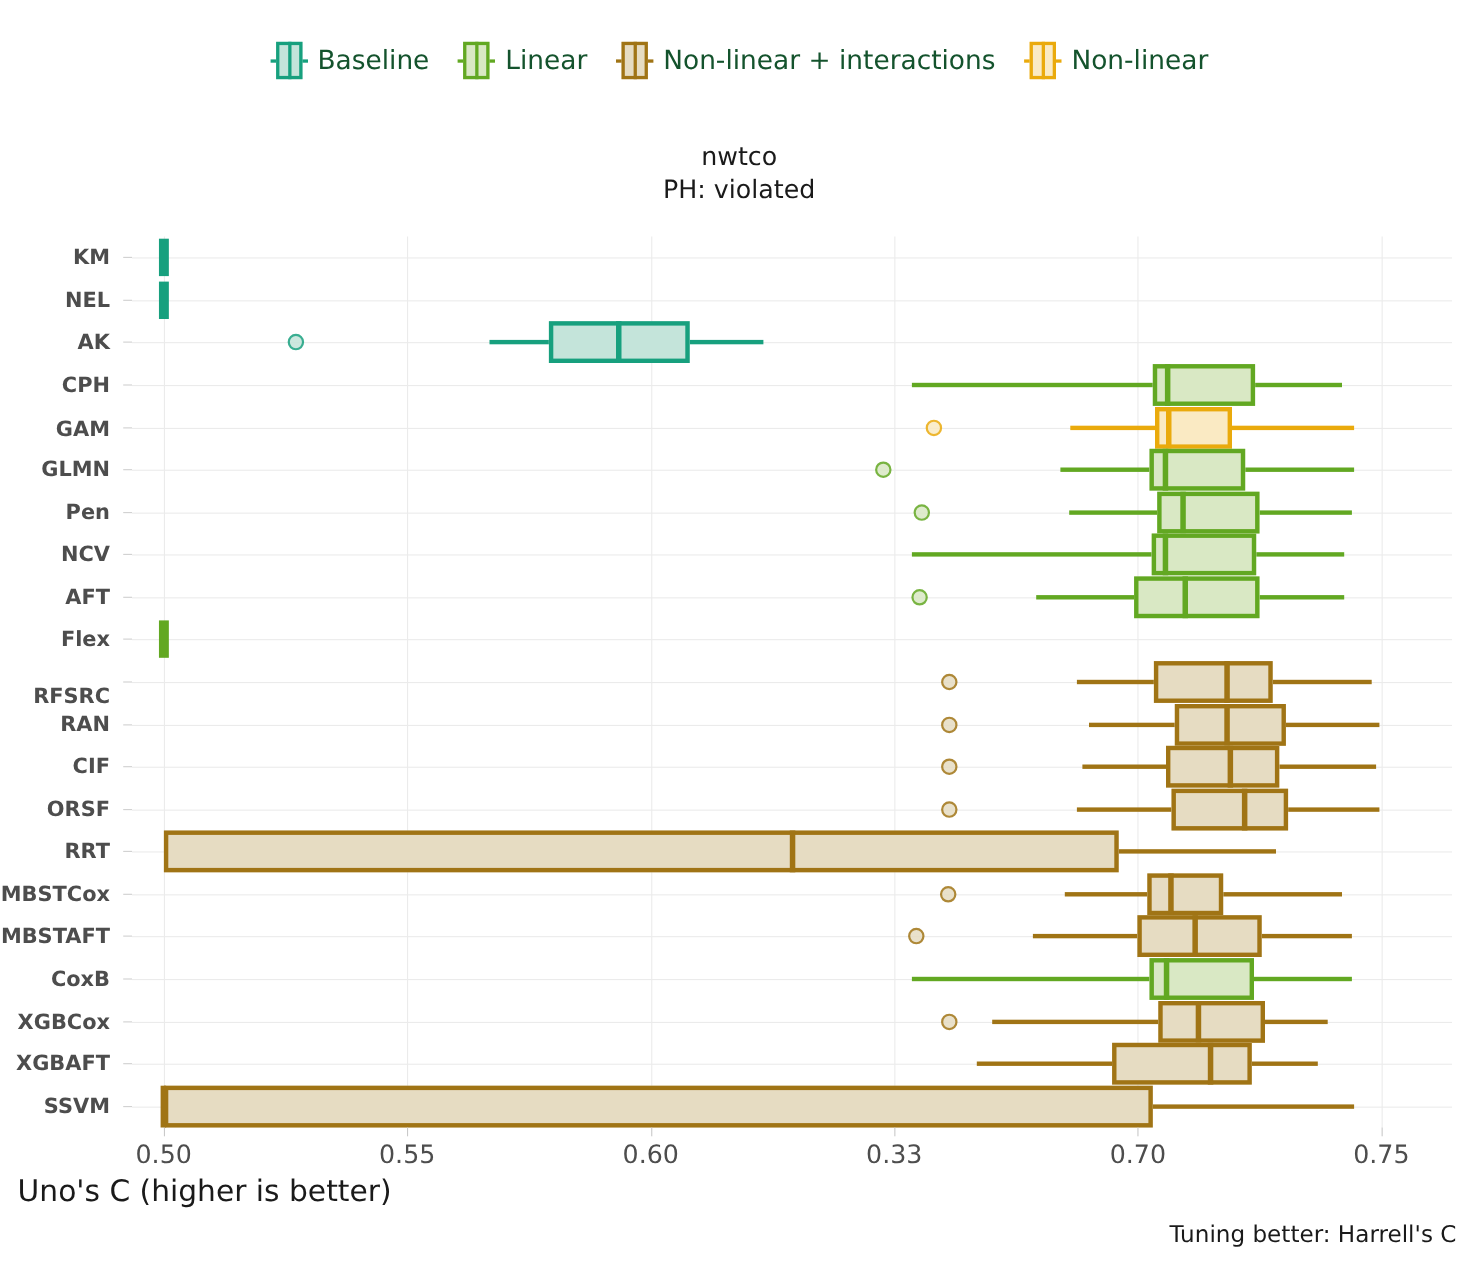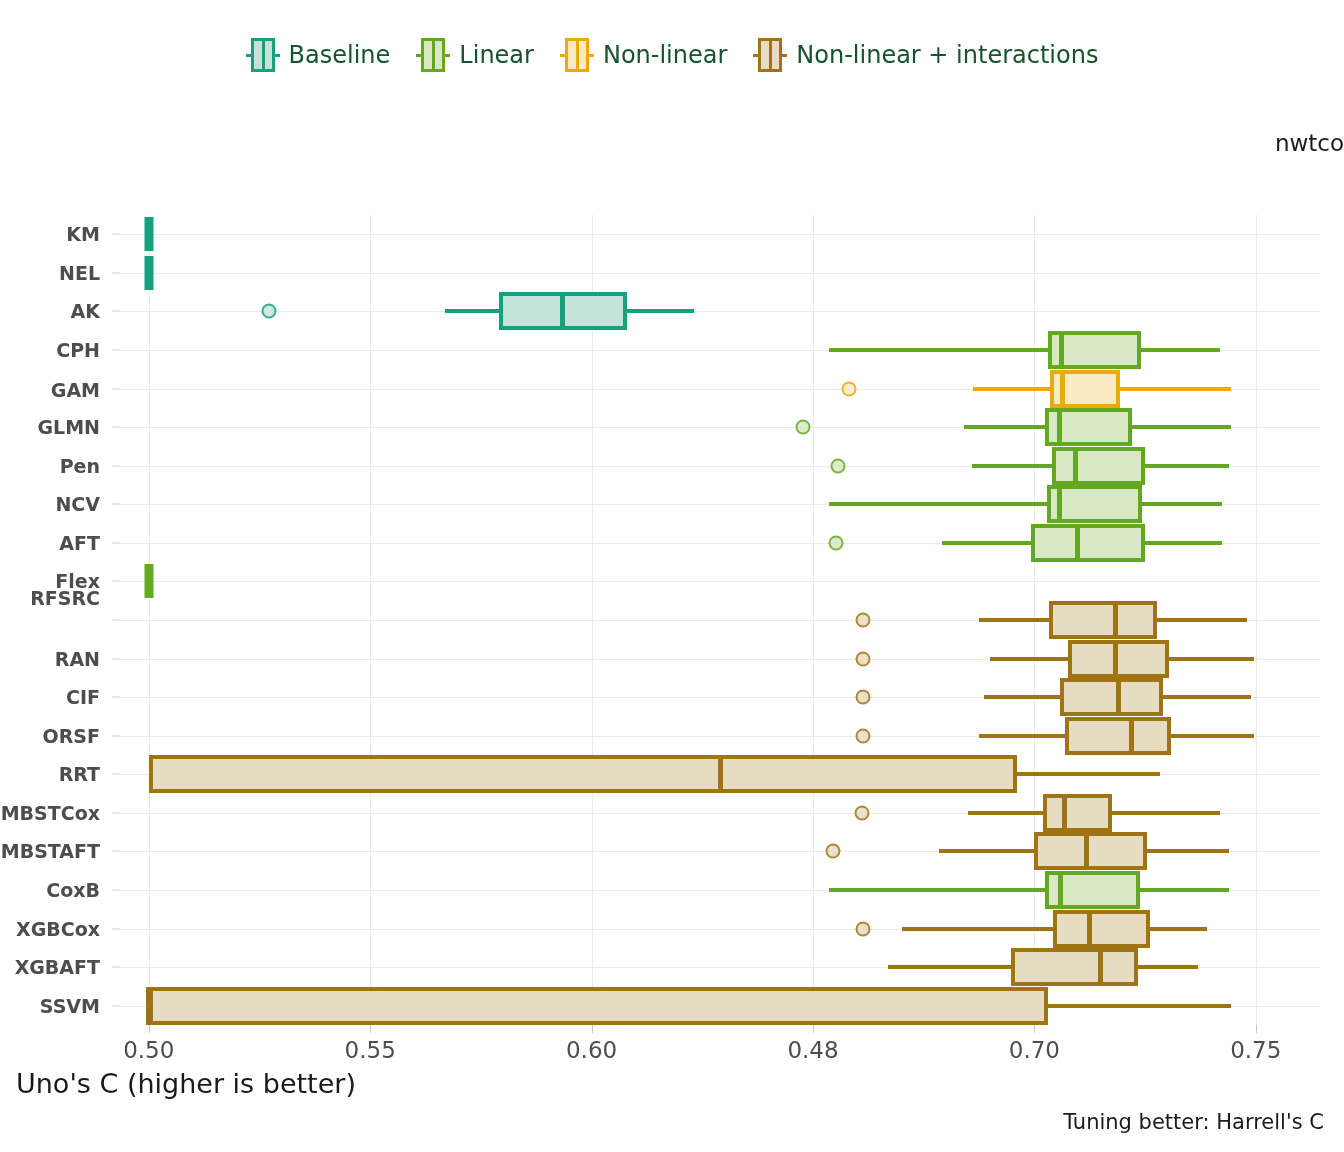--- a/index.html
+++ b/index.html
@@ -14,21 +14,21 @@
   .legend-key .kbox{position:absolute;left:5px;top:2px;width:24px;height:34px;
           border-style:solid;border-width:3px;box-sizing:border-box;}
   .legend-key .kmed{position:absolute;top:2px;left:16px;width:3px;height:34px;}
   .legend-key .kw-l{position:absolute;top:18px;left:0px;width:6px;height:3px;}
   .legend-key .kw-r{position:absolute;top:18px;right:0px;width:6px;height:3px;}
   .legend-label{font-size:24px;color:#14532d;white-space:nowrap;}
 
   
   .title-block{position:absolute;left:0;top:128px;width:1344px;text-align:center;
                line-height:1.32;font-size:23px;color:#1a1a1a;}
-  .title-block div{display:block;text-align:right;}
+  .title-block div{display:block;}
 
   
   .panel{position:absolute;left:120px;top:215px;width:1200px;height:810px;
          background:#ffffff;border:none;}
   .panel-bg{position:absolute;inset:0;background:#ffffff;}
   .gridline-x{position:absolute;top:0;bottom:0;width:1px;background:#ebebeb;}
   .gridline-y{position:absolute;left:0;right:0;height:1px;background:#ebebeb;}
 
   
   .ylabels{position:absolute;left:0;top:215px;width:112px;height:810px;font-weight:bold;}
@@ -74,54 +74,55 @@
         <span class="legend-key">
           <span class="kw-l" style="background:#62a822"></span>
           <span class="kw-r" style="background:#62a822"></span>
           <span class="kbox" style="border-color:#62a822;background:#d9e8c4"></span>
           <span class="kmed" style="background:#62a822"></span>
         </span>
         <span class="legend-label">Linear</span>
       </div>
       <div class="legend-item">
         <span class="legend-key">
+          <span class="kw-l" style="background:#a07415"></span>
+          <span class="kw-r" style="background:#a07415"></span>
+          <span class="kbox" style="border-color:#a07415;background:#e6dcc2"></span>
+          <span class="kmed" style="background:#a07415"></span>
+        </span>
+        <span class="legend-label">Non-linear + interactions</span>
+      </div>
+      <div class="legend-item">
+        <span class="legend-key">
           <span class="kw-l" style="background:#eaaa0c"></span>
           <span class="kw-r" style="background:#eaaa0c"></span>
           <span class="kbox" style="border-color:#eaaa0c;background:#faeac3"></span>
           <span class="kmed" style="background:#eaaa0c"></span>
         </span>
         <span class="legend-label">Non-linear</span>
       </div>
-      <div class="legend-item">
-        <span class="legend-key">
-          <span class="kw-l" style="background:#a07415"></span>
-          <span class="kw-r" style="background:#a07415"></span>
-          <span class="kbox" style="border-color:#a07415;background:#e6dcc2"></span>
-          <span class="kmed" style="background:#a07415"></span>
-        </span>
-        <span class="legend-label">Non-linear + interactions</span>
-      </div>
     </div>
 
   <div class="title-block">
     <div>nwtco</div>
+    <div>PH: violated</div>
   </div>
 
   <div class="ylabels" id="ylabels">
       <div class="ylab" style="top: 19.2857px; padding-right: 12px;">KM</div>
       <div class="ylab" style="top: 57.8571px; padding-right: 12px;">NEL</div>
       <div class="ylab" style="top: 96.4286px; padding-right: 12px;">AK</div>
       <div class="ylab" style="top: 135px; padding-right: 12px;">CPH</div>
       <div class="ylab" style="top: 175px; padding-right: 12px;">GAM</div>
       <div class="ylab" style="top: 212.143px; padding-right: 12px;">GLMN</div>
       <div class="ylab" style="top: 250.714px; padding-right: 12px;">Pen</div>
       <div class="ylab" style="top: 289.286px; padding-right: 12px;">NCV</div>
       <div class="ylab" style="top: 327.857px; padding-right: 12px; margin-left: 44px;">AFT</div>
       <div class="ylab" style="top: 366.429px; padding-right: 12px;">Flex</div>
-      <div class="ylab" style="top: 383px; padding-right: 12px;">RFSRC</div>
+      <div class="ylab" style="top: 418px; padding-right: 12px;">RFSRC</div>
       <div class="ylab" style="top: 443.571px; padding-right: 12px;">RAN</div>
       <div class="ylab" style="top: 482.143px; padding-right: 12px;">CIF</div>
       <div class="ylab" style="top: 520.714px; padding-right: 12px;">ORSF</div>
       <div class="ylab" style="top: 559.286px; padding-right: 12px;">RRT</div>
       <div class="ylab" style="top: 597.857px; padding-right: 12px;">MBSTCox</div>
       <div class="ylab" style="top: 636.429px; padding-right: 12px;">MBSTAFT</div>
       <div class="ylab" style="top: 675px; padding-right: 12px;">CoxB</div>
       <div class="ylab" style="top: 713.571px; padding-right: 12px;">XGBCox</div>
       <div class="ylab" style="top: 752.143px; padding-right: 12px;">XGBAFT</div>
       <div class="ylab" style="top: 790.714px; padding-right: 12px;">SSVM</div>
@@ -286,21 +287,21 @@
     </div>
 
   <div class="xticks" id="xticks">
       <div class="xtickmark" style="left: 28.7823px;"></div>
       <div class="xlab" style="left: 28.7823px;">0.50</div>
       <div class="xtickmark" style="left: 250.185px;"></div>
       <div class="xlab" style="left: 250.185px;">0.55</div>
       <div class="xtickmark" style="left: 471.587px;"></div>
       <div class="xlab" style="left: 471.587px;">0.60</div>
       <div class="xtickmark" style="left: 692.989px;"></div>
-      <div class="xlab" style="left: 692.989px;">0.48</div>
+      <div class="xlab" style="left: 692.989px;">0.33</div>
       <div class="xtickmark" style="left: 914.391px;"></div>
       <div class="xlab" style="left: 914.391px;">0.70</div>
       <div class="xtickmark" style="left: 1135.79px;"></div>
       <div class="xlab" style="left: 1135.79px;">0.75</div>
     </div>
   <div class="xtitle">Uno's C (higher is better)</div>
 
   <div class="caption">Tuning better: Harrell's C</div>
 <div class="ytick" style="top: 234.286px; position: absolute; left: 112px;"></div>
     <div class="ytick" style="top: 272.857px; position: absolute; left: 112px;"></div>

